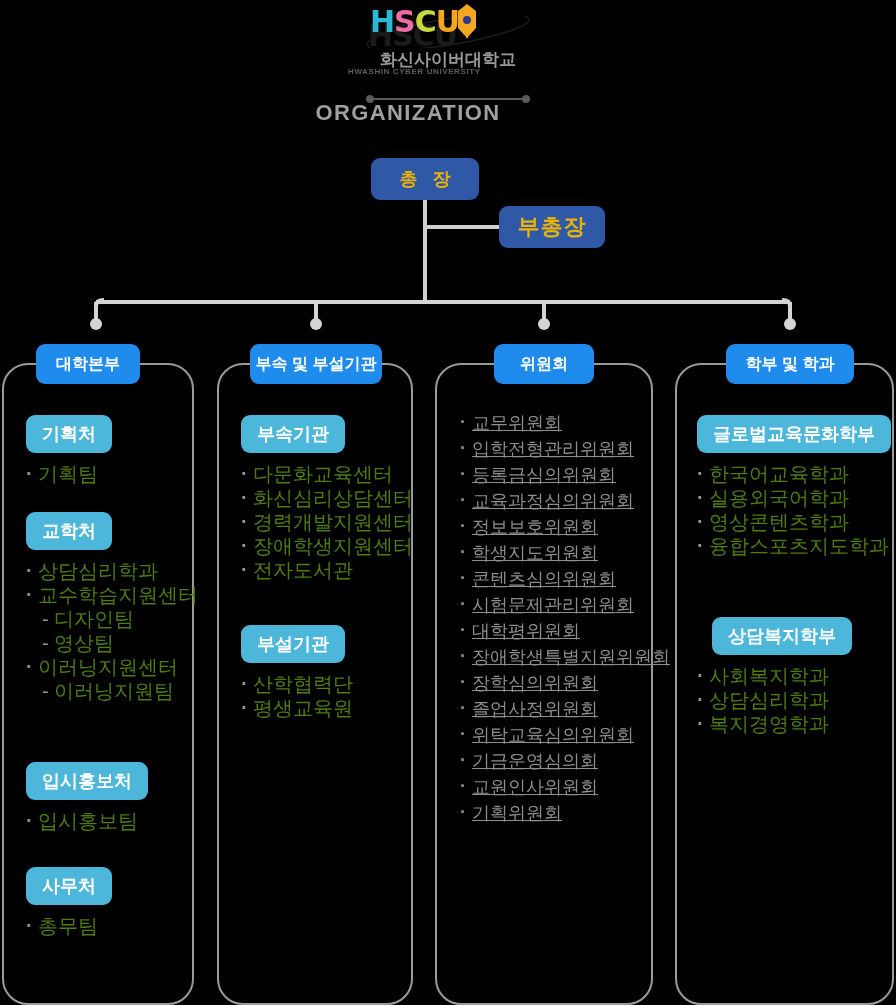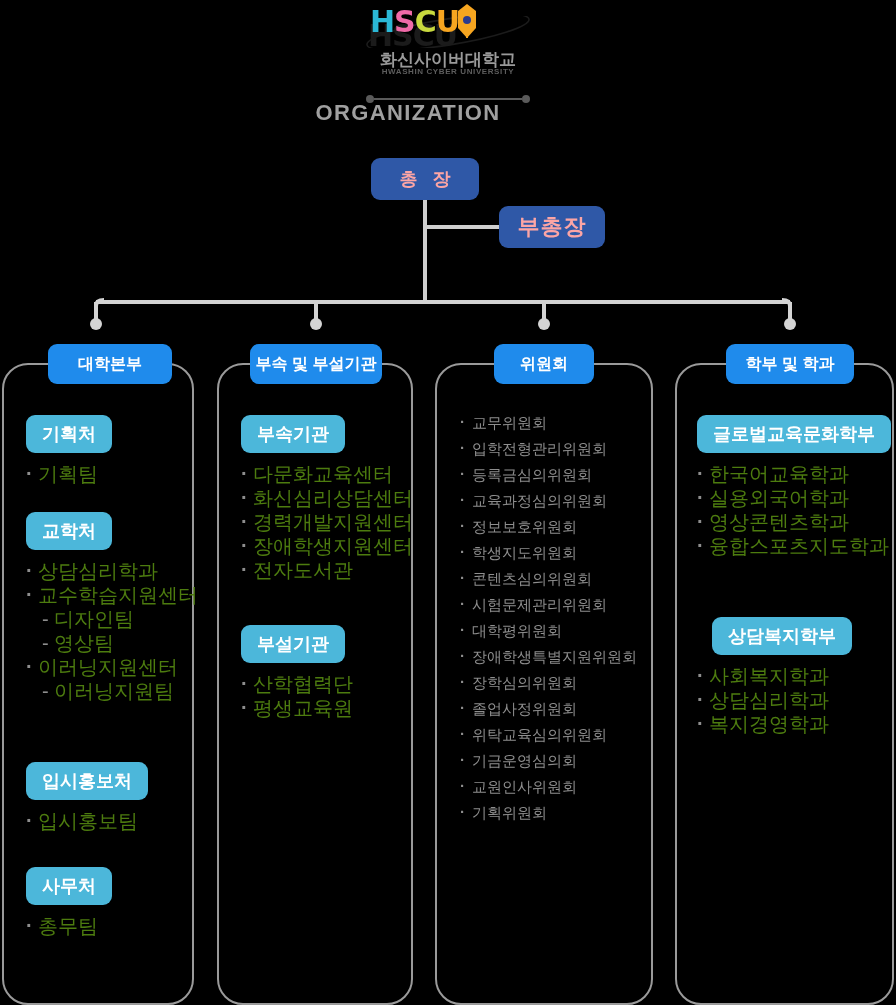--- a/index.html
+++ b/index.html
@@ -79,21 +79,21 @@
     text-align: center;
     color: #9a9a9a;
     font-size: 17px;
     font-weight: bold;
     letter-spacing: 0px;
   }
   .logo-en {
     position: absolute;
     left: 0; top: 63px;
     width: 200px;
-    text-align: center;
+    text-align: left;
     color: #5d5d5d;
     font-size: 8px;
     font-weight: bold;
     letter-spacing: 0.6px;
   }
 
   .divider {
     position: absolute;
     left: 366px; top: 95px;
     width: 164px; height: 8px;
@@ -125,21 +125,21 @@
     letter-spacing: 1.4px;
   }
 
   
   .wires { position: absolute; left: 0; top: 0; width: 896px; height: 1005px; }
 
   
   .pill {
     position: absolute;
     background: #2f58a7;
-    color: #fca5a5;
+    color: #eab308;
     border-radius: 9px;
     font-weight: bold;
     display: flex;
     align-items: center;
     justify-content: center;
     z-index: 5;
   }
   .pill.president {
     left: 371px; top: 158px;
     width: 108px; height: 42px;
@@ -215,25 +215,26 @@
   .items li.l2::before {
     content: "-";
     position: absolute;
     left: 16px; top: 0;
     color: #8e8e8e;
   }
 
   .plain-list { list-style: none; }
   .plain-list li {
     color: #8e8e8e;
-    font-size: 15px;
+    font-size: 18px;
     line-height: 26px;
     white-space: nowrap;
     padding-left: 12px;
     position: relative;
+    text-decoration: underline;
   }
   .plain-list li::before {
     content: "\00b7";
     position: absolute;
     left: 0; top: -1px;
     color: #8e8e8e;
     font-weight: bold;
   }
 </style>
 </head>
@@ -303,21 +304,21 @@
       <path d="M96 316 L96 306 Q96 300 104 300"></path>
       <path d="M782 300 Q790 300 790 306 L790 316"></path>
     </g>
   </svg>
 
   <div class="pill president">총 장</div>
   <div class="pill vice">부총장</div>
 
   <div class="card" style="left:2px; top:363px; width:192px; height:642px; border-bottom-left-radius:26px; border-bottom-right-radius:26px;"></div>
 
-  <div class="col-head" style="left:48px; top:344px; width:124px;">대학본부</div>
+  <div class="col-head" style="left:36px; top:344px; width:104px;">대학본부</div>
 
   <div class="group" style="left:26px; top:415px;">
     <div class="sub-head">기획처</div>
     <ul class="items">
       <li class="l1">기획팀</li>
     </ul>
   </div>
 
   <div class="group" style="left:26px; top:512px;">
     <div class="sub-head">교학처</div>

